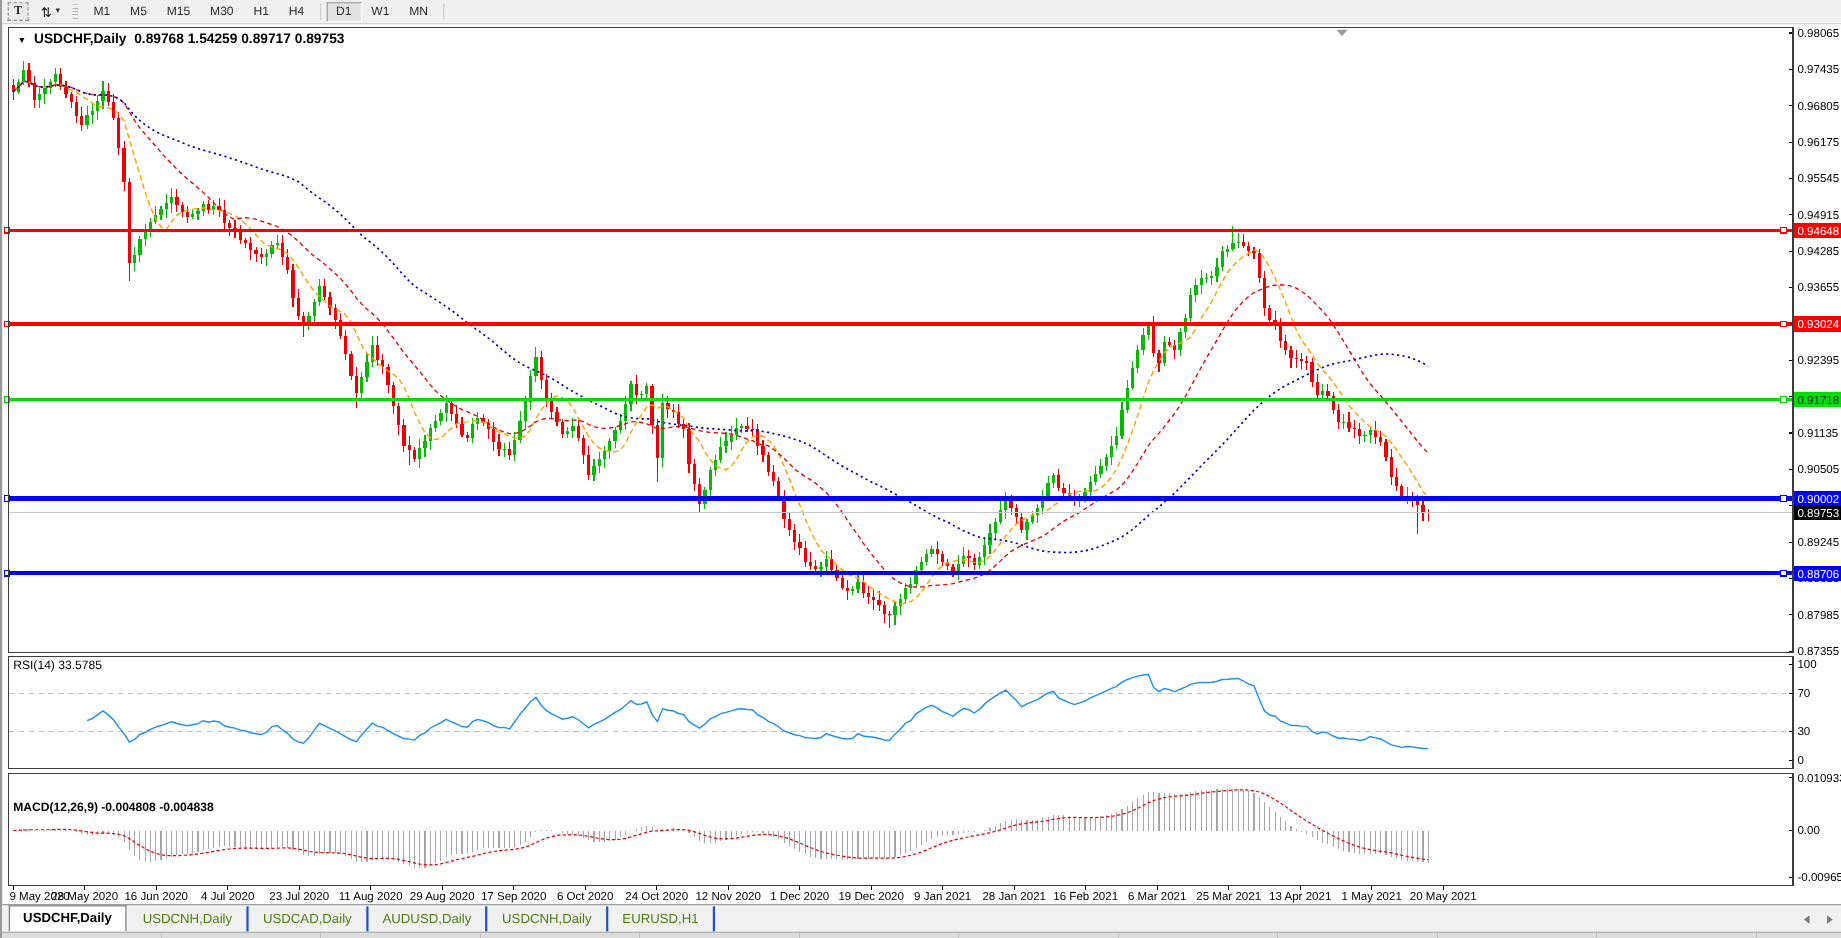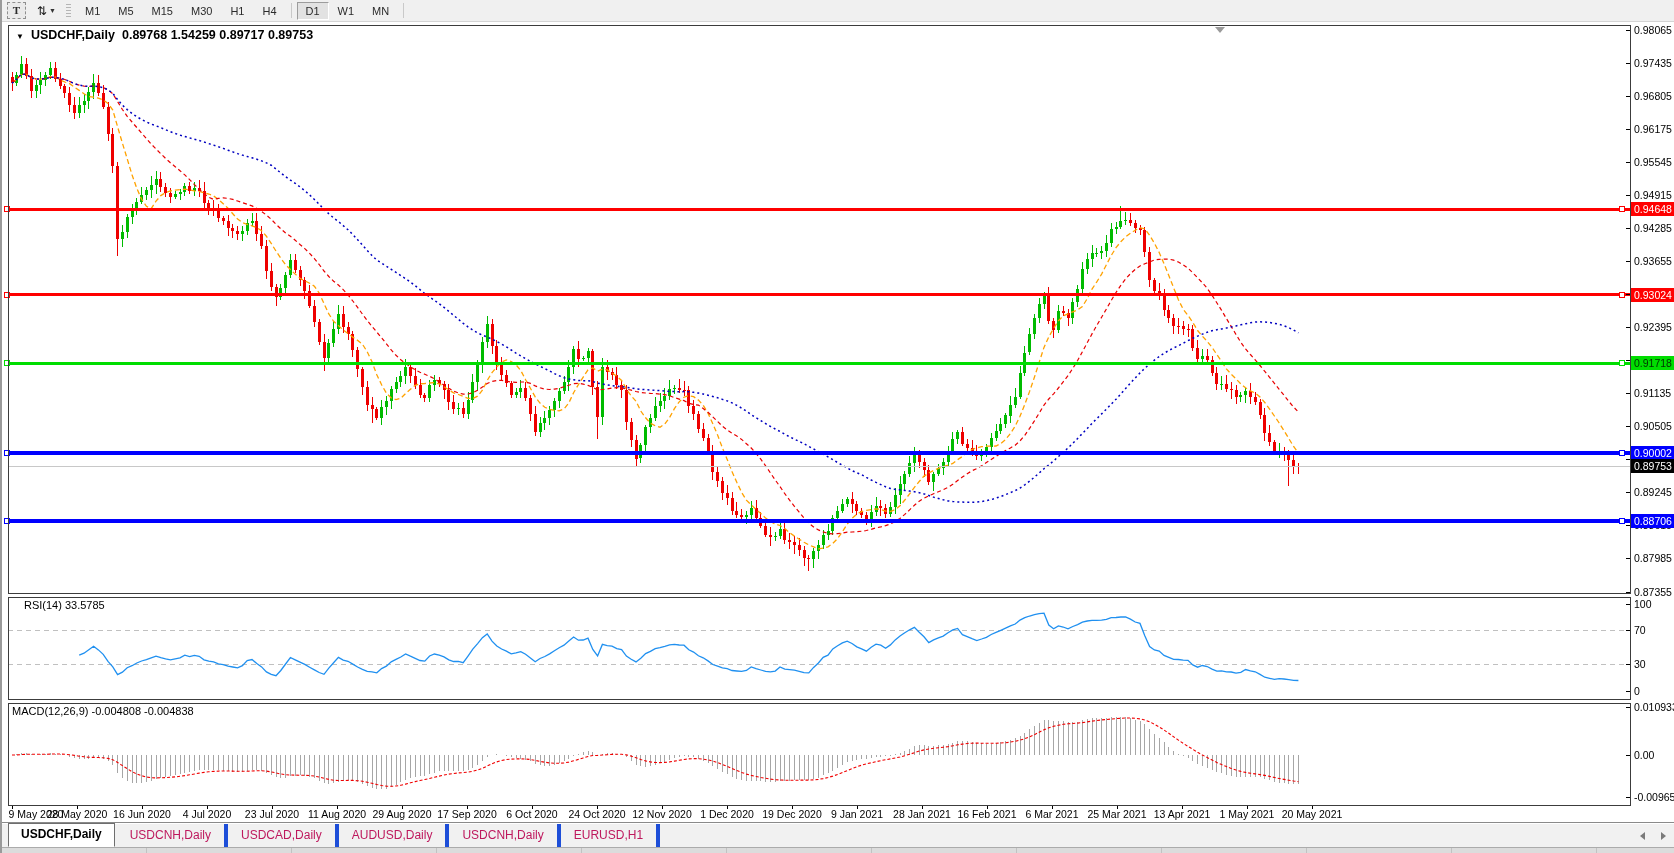--- a/index.html
+++ b/index.html
@@ -21,21 +21,21 @@
   
   svg{position:absolute;left:0;top:0;z-index:5;font-family:"Liberation Sans",sans-serif;}
   .chart-title{position:absolute;left:14px;top:28px;z-index:10;font-size:12.5px;font-weight:bold;color:#000;
     display:flex;align-items:center;gap:7px;}
   .chart-title .tri{font-size:8px;position:relative;top:1px;}
   .ind-label{position:absolute;z-index:10;font-size:11px;color:#000;}
   
   .tabbar{position:absolute;left:0;top:822px;width:100%;height:25px;background:#f1f1f1;
     border-top:1px solid #8a8a8a;box-shadow:inset 0 1px 0 #ffffff;display:flex;align-items:flex-end;
     padding-left:6px;box-sizing:border-box;font-size:12px;z-index:30;}
-  .tab{padding:4px 13px 5px 13px;color:#be185d;border-right:4px solid #1d4ed8;white-space:nowrap;}
+  .tab{padding:4px 13px 5px 13px;color:#4d7c0f;border-right:2px solid #1d4ed8;white-space:nowrap;}
   .tab.active{background:#fff;border:1px solid #6e6e6e;border-bottom:1px solid #fff;color:#000;font-weight:bold;
     padding:3px 12px 5px 12px;margin-right:2px;border-right:1px solid #6e6e6e;}
   .tabscroll{position:absolute;right:8px;top:9px;display:flex;gap:16px;align-items:center;}
   .arrL{width:0;height:0;border-top:4px solid transparent;border-bottom:4px solid transparent;border-right:5px solid #7a7a7a;}
   .arrR{width:0;height:0;border-top:4px solid transparent;border-bottom:4px solid transparent;border-left:5px solid #7a7a7a;}
   
   .statusstrip{position:absolute;left:0;top:847px;width:100%;height:6px;background:#dcdcdc;border-top:1px solid #ababab;
     background-image:repeating-linear-gradient(90deg,transparent 0 144px,#c2c2c2 144px 145px);z-index:30;}
   .splitter{position:absolute;left:0;width:100%;height:4px;z-index:8;}
 </style>
@@ -1003,22 +1003,22 @@
       <rect x="6" y="25" width="1622" height="568" fill="none" stroke="#3c3c3c" stroke-width="1" shape-rendering="crispEdges"></rect>
       <rect x="6" y="597" width="1622" height="102" fill="none" stroke="#3c3c3c" stroke-width="1" shape-rendering="crispEdges"></rect>
       <rect x="6" y="703" width="1622" height="102" fill="none" stroke="#3c3c3c" stroke-width="1" shape-rendering="crispEdges"></rect>
     </svg>
 
   <div class="chart-title">
     <span class="tri">▼</span>
     <span>USDCHF,Daily</span>
     <span>0.89768 1.54259 0.89717 0.89753</span>
   </div>
-  <div class="ind-label" style="left:22px;top:599px;">RSI(14) 33.5785</div>
-  <div class="ind-label" style="left:10px;top:705px;">MACD(12,26,9) -0.004808 -0.004838</div>
+  <div class="ind-label" style="left:10px;top:599px;">RSI(14) 33.5785</div>
+  <div class="ind-label" style="left:10px;top:728px;font-weight:bold;">MACD(12,26,9) -0.004808 -0.004838</div>
 
   <div class="splitter" style="top:593px;"></div>
   <div class="splitter" style="top:699px;"></div>
 
   <div class="tabbar">
     <div class="tab active">USDCHF,Daily</div>
     <div class="tab">USDCNH,Daily</div>
     <div class="tab">USDCAD,Daily</div>
     <div class="tab">AUDUSD,Daily</div>
     <div class="tab">USDCNH,Daily</div>

